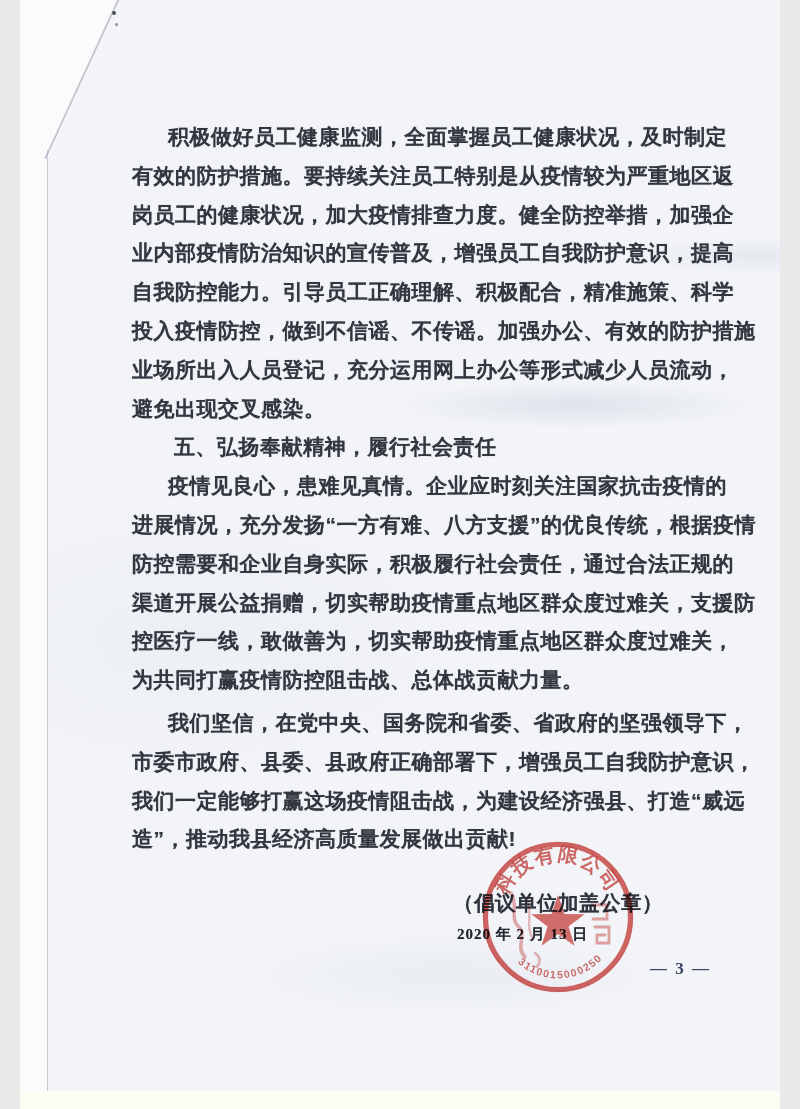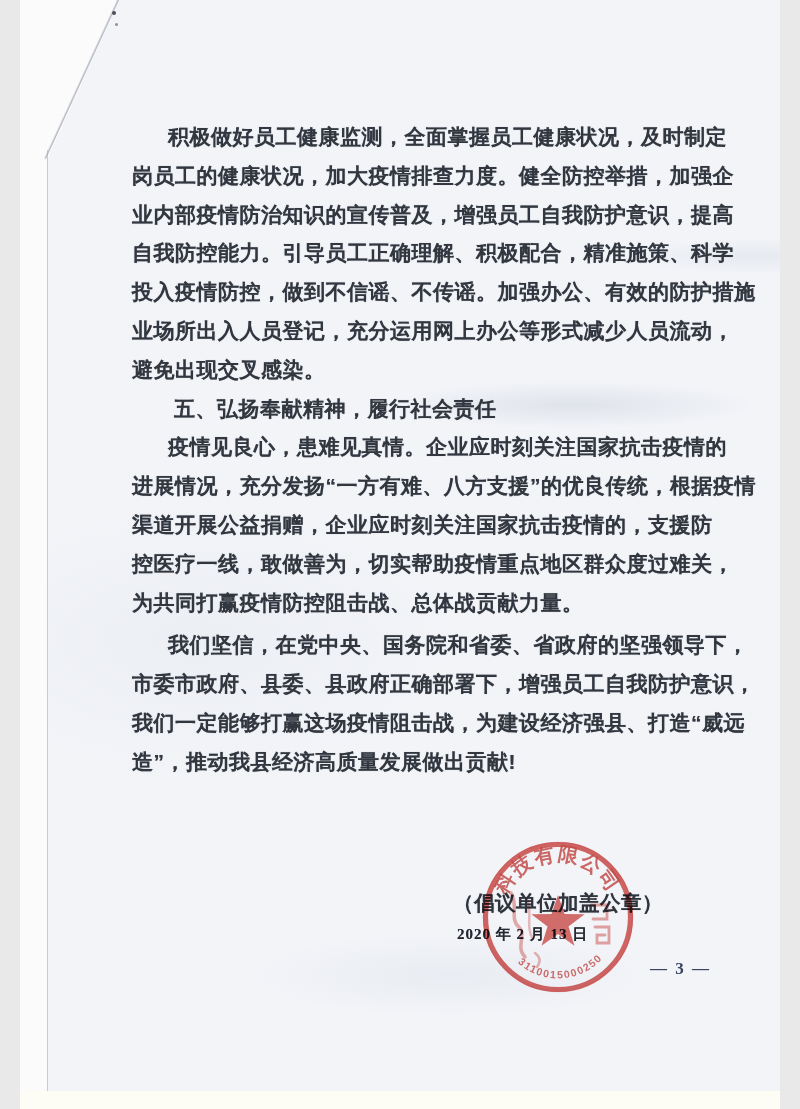--- a/index.html
+++ b/index.html
@@ -79,34 +79,36 @@
   <div class="paper"></div>
   <div class="corner-fold"></div>
   <div class="corner-fold-line"></div>
   <div class="paper-left-edge"></div>
   <div class="speck s1"></div>
   <div class="speck s2"></div>
 
   <div class="content">
     <div class="para">
       <div class="line indent">积极做好员工健康监测，全面掌握员工健康状况，及时制定</div>
+      <div class="line">有效的防护措施。要持续关注员工特别是从疫情较为严重地区返</div>
       <div class="line">岗员工的健康状况，加大疫情排查力度。健全防控举措，加强企</div>
       <div class="line">业内部疫情防治知识的宣传普及，增强员工自我防护意识，提高</div>
       <div class="line">自我防控能力。引导员工正确理解、积极配合，精准施策、科学</div>
       <div class="line">投入疫情防控，做到不信谣、不传谣。加强办公、有效的防护措施</div>
       <div class="line">业场所出入人员登记，充分运用网上办公等形式减少人员流动，</div>
       <div class="line">避免出现交叉感染。</div>
     </div>
 
     <div class="heading-line">五、弘扬奉献精神，履行社会责任</div>
 
     <div class="para">
       <div class="line indent">疫情见良心，患难见真情。企业应时刻关注国家抗击疫情的</div>
       <div class="line">进展情况，充分发扬“一方有难、八方支援”的优良传统，根据疫情</div>
-      <div class="line">渠道开展公益捐赠，企业应时刻关注国家抗击疫情的，支援防</div>
+      <div class="line">防控需要和企业自身实际，积极履行社会责任，通过合法正规的</div>
+      <div class="line">渠道开展公益捐赠，切实帮助疫情重点地区群众度过难关，支援防</div>
       <div class="line">控医疗一线，敢做善为，切实帮助疫情重点地区群众度过难关，</div>
       <div class="line">为共同打赢疫情防控阻击战、总体战贡献力量。</div>
     </div>
 
     <div class="para para3">
       <div class="line indent">我们坚信，在党中央、国务院和省委、省政府的坚强领导下，</div>
       <div class="line">市委市政府、县委、县政府正确部署下，增强员工自我防护意识，</div>
       <div class="line">我们一定能够打赢这场疫情阻击战，为建设经济强县、打造“威远</div>
       <div class="line">造”，推动我县经济高质量发展做出贡献!</div>
     </div>

